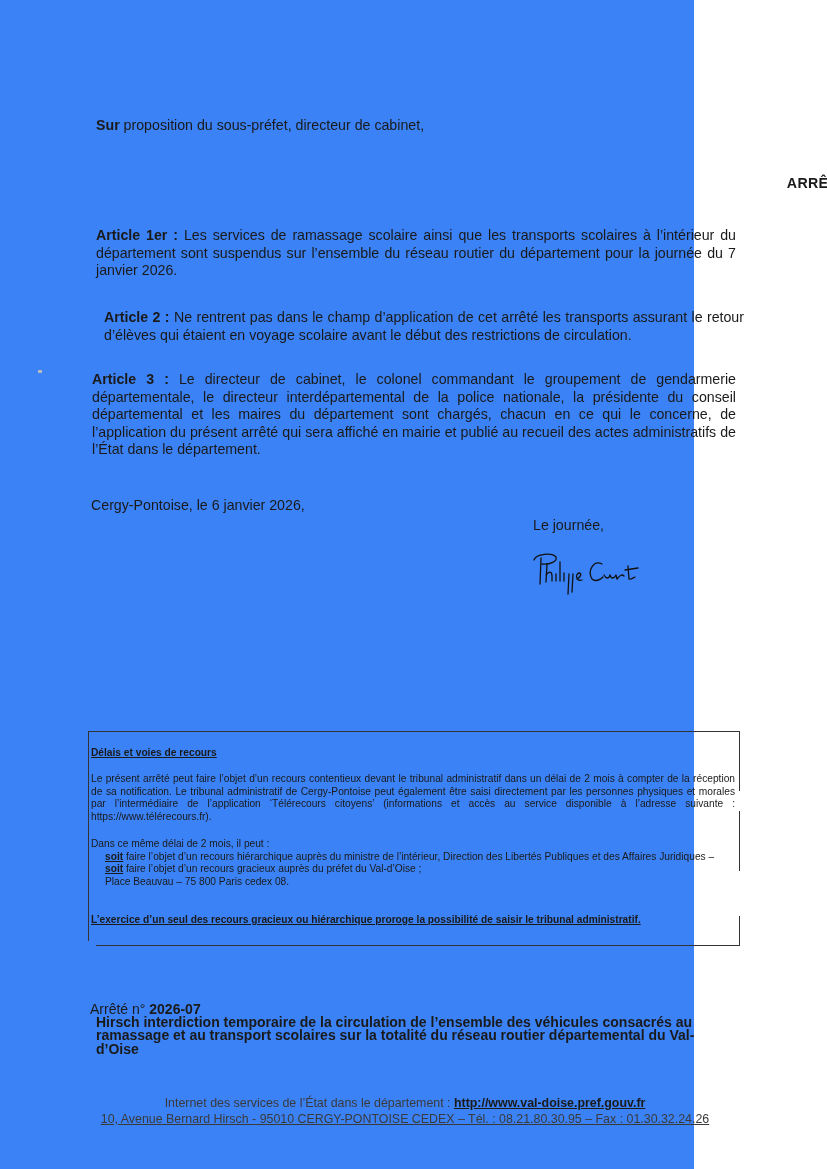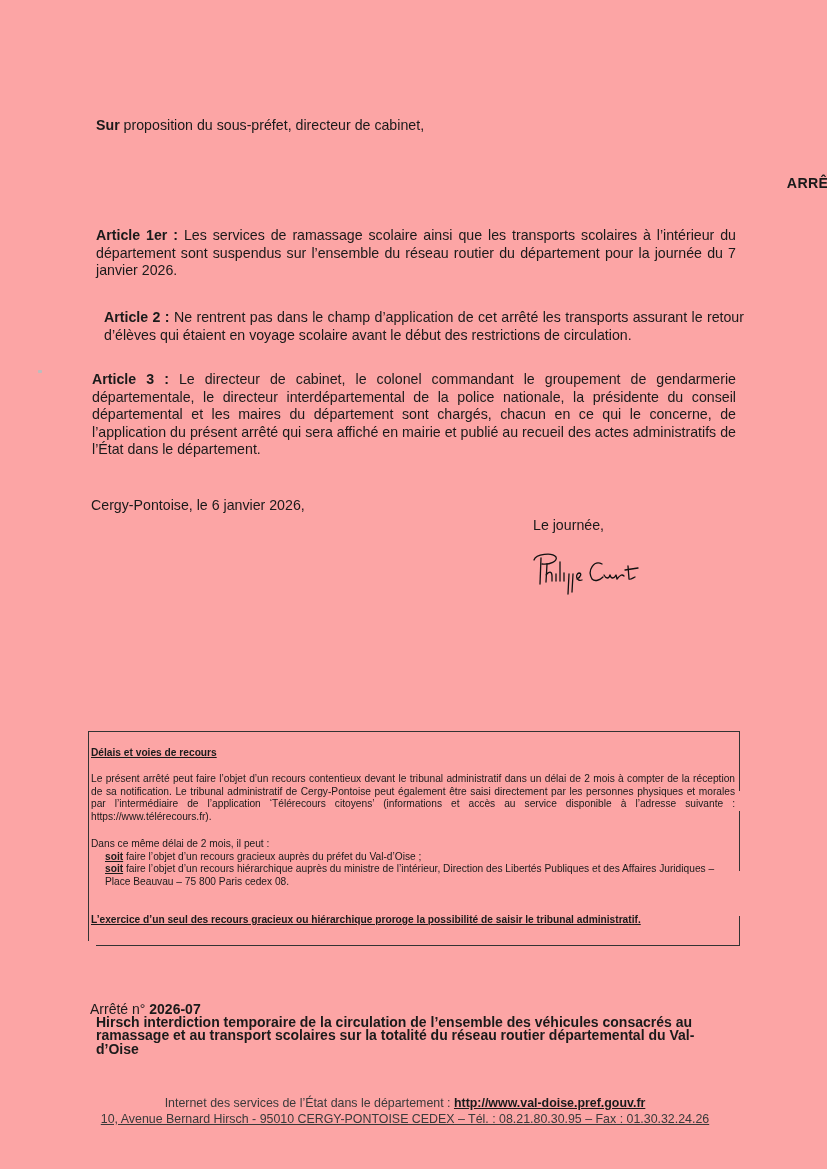--- a/index.html
+++ b/index.html
@@ -11,22 +11,22 @@
       width: 827px;
       height: 1169px;
       position: relative;
       overflow: hidden;
       font-family: "Liberation Sans", "DejaVu Sans", sans-serif;
       color: #1a1a1a;
     }
     .page {
       position: absolute;
       left: 0; top: 0;
-      width: 827px; height: 1169px;
-      background: #fca5a5;
+      width: 694px; height: 1169px;
+      background: #3b82f6;
     }
     .abs { position: absolute; }
     .body-text {
       font-size: 14.2px;
       line-height: 17.5px;
     }
     .justify { text-align: justify; text-align-last: left; }
     b, .bold { font-weight: bold; }
 
     #proposition { left: 96px; top: 117px; width: 640px; }
@@ -148,22 +148,22 @@
     <div class="box-line-right-b"></div>
     <div class="box-line-right-c"></div>
     <div class="box-line-bottom"></div>
 
     <div id="recourse-heading" class="abs small">Délais et voies de recours</div>
 
     <p id="recourse-p1" class="abs small justify" style="margin:0">Le présent arrêté peut faire l’objet d’un recours contentieux devant le tribunal administratif dans un délai de 2 mois à compter de la réception de sa notification. Le tribunal administratif de Cergy-Pontoise peut également être saisi directement par les personnes physiques et morales par l’intermédiaire de l’application ‘Télérecours citoyens’ (informations et accès au service disponible à l’adresse suivante : https://www.télérecours.fr).</p>
 
     <div id="recourse-p2" class="abs small">
       <div>Dans ce même délai de 2 mois, il peut :</div>
+      <div class="indent"><span class="bold" style="text-decoration:underline">soit</span><span> faire l’objet d’un recours hiérarchique auprès du ministre de l’intérieur, Direction des Libertés Publiques et des Affaires Juridiques –</span></div>
       <div class="indent"><span class="bold" style="text-decoration:underline">soit</span><span> faire l’objet d’un recours gracieux auprès du préfet du Val-d’Oise ;</span></div>
-      <div class="indent"><span class="bold" style="text-decoration:underline">soit</span><span> faire l’objet d’un recours hiérarchique auprès du ministre de l’intérieur, Direction des Libertés Publiques et des Affaires Juridiques –</span></div>
       <div class="indent">Place Beauvau – 75 800 Paris cedex 08.</div>
     </div>
 
     <div id="recourse-note" class="abs small">L’exercice d’un seul des recours gracieux ou hiérarchique proroge la possibilité de saisir le tribunal administratif.</div>
   </div>
 
   <div id="caption" class="abs">
     <div><span class="ref">Arrêté n° </span><span class="bold">2026-07</span></div>
     <div class="bold" style="padding:0 6px">Hirsch interdiction temporaire de la circulation de l’ensemble des véhicules consacrés au ramassage et au transport scolaires sur la totalité du réseau routier départemental du Val-d’Oise</div>
   </div>

